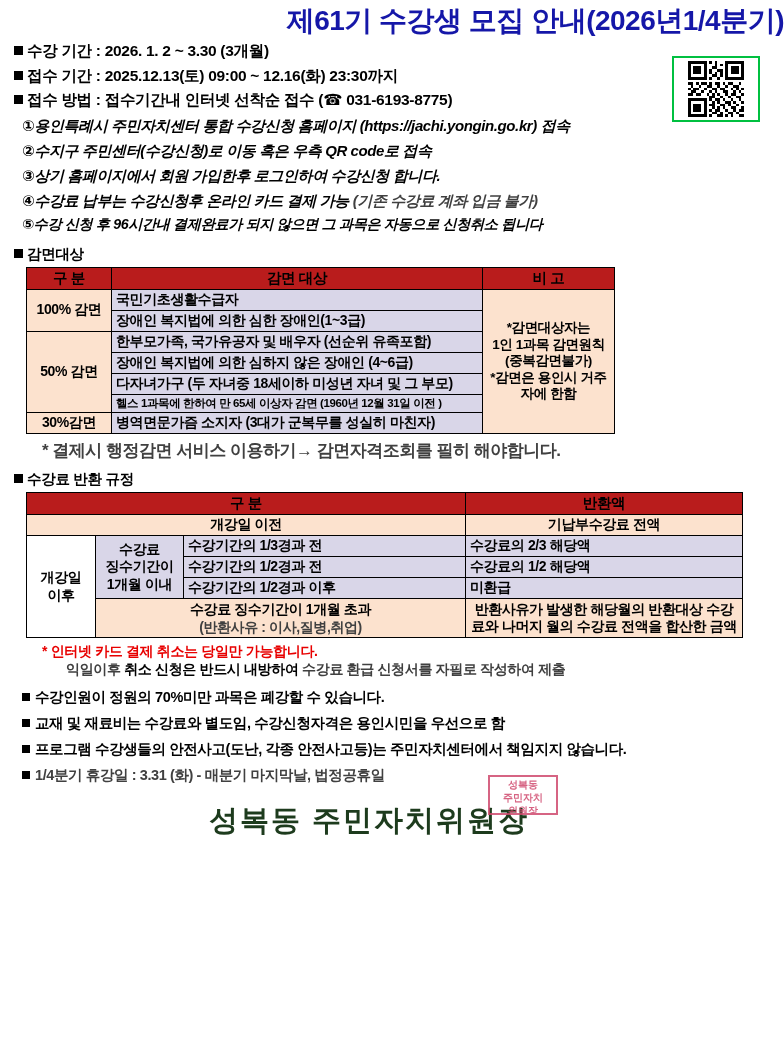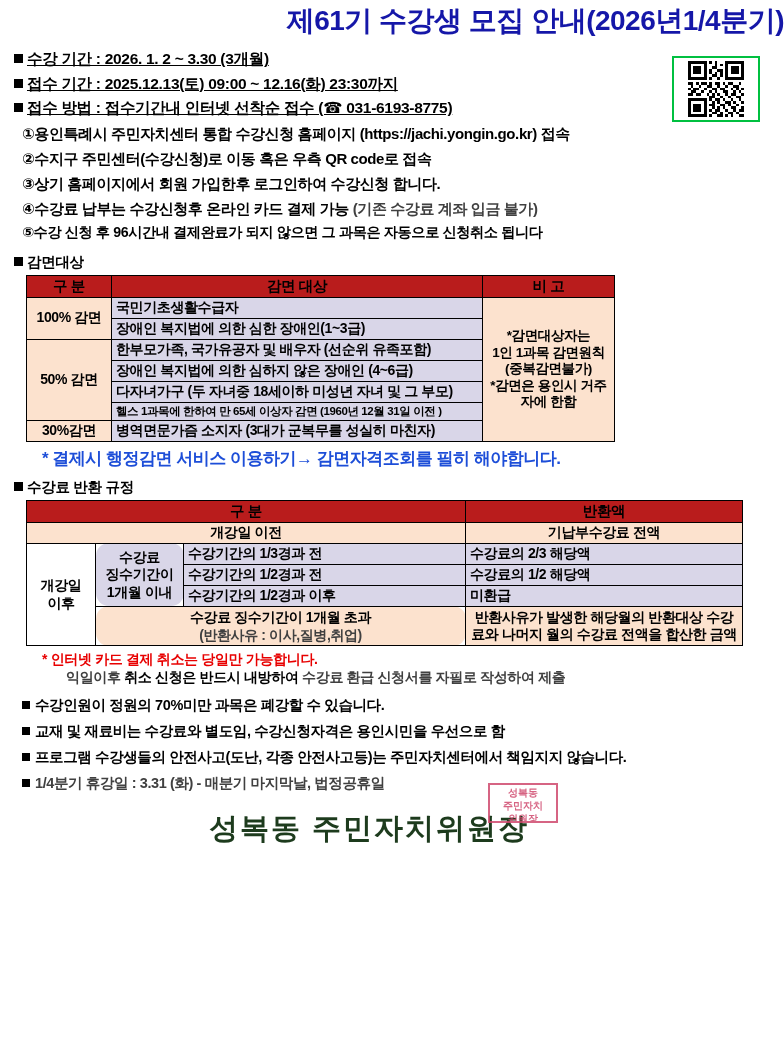--- a/index.html
+++ b/index.html
@@ -30,21 +30,21 @@
     left:672px;top:56px;
     width:88px;height:66px;
     border:2px solid #00c040;
     box-sizing:border-box;
     background:#fff;
     padding:3px;
   }
   .qr-wrap svg{display:block;width:100%;height:100%;}
 
   
-  .bullets{margin-top:12px;padding:0 0 0 14px;text-decoration:underline;}
+  .bullets{margin-top:4px;padding:0 0 0 14px;}
   .bline{
     font-size:15.5px;
     font-weight:bold;
     line-height:1.58;
     white-space:nowrap;
     letter-spacing:-0.3px;
   }
   .sq{
     display:inline-block;
     width:9px;height:9px;
@@ -52,20 +52,21 @@
     margin-right:4px;
     vertical-align:1px;
   }
   .numlines{padding-left:22px;margin-top:1px;}
   .nline{
     font-size:15px;
     font-weight:bold;
     line-height:1.66;
     white-space:nowrap;
     letter-spacing:-0.4px;
+    font-style:italic;
   }
   .red{color:#404040;}
   .tiny{font-size:14.2px;}
 
   
   .sect{
     font-size:14.5px;
     font-weight:bold;
     padding-left:14px;
     margin-top:8px;
@@ -85,28 +86,28 @@
     padding:1px 4px;
     font-size:14px;
     font-weight:bold;
     letter-spacing:-0.4px;
     vertical-align:middle;
   }
   .hd{background:#b91c1c;text-align:center;font-size:14.5px;}
   .peach{background:#fce2ce;text-align:center;}
   .lav{background:#d9d6e8;}
   .white{background:#ffffff;text-align:center;}
-  .ctr{text-align:center;border-radius:13px;}
+  .ctr{text-align:center;}
   .small-row td{font-size:11.5px;}
   .t1{width:588px;}
   .t2{width:716px;}
 
   
   .note-red{
-    color:#1d4ed8;
+    color:#404040;
     font-size:17px;
     font-weight:bold;
     padding-left:42px;
     margin-top:5px;
     letter-spacing:-0.5px;
     white-space:nowrap;
   }
 
   
   .note2{

